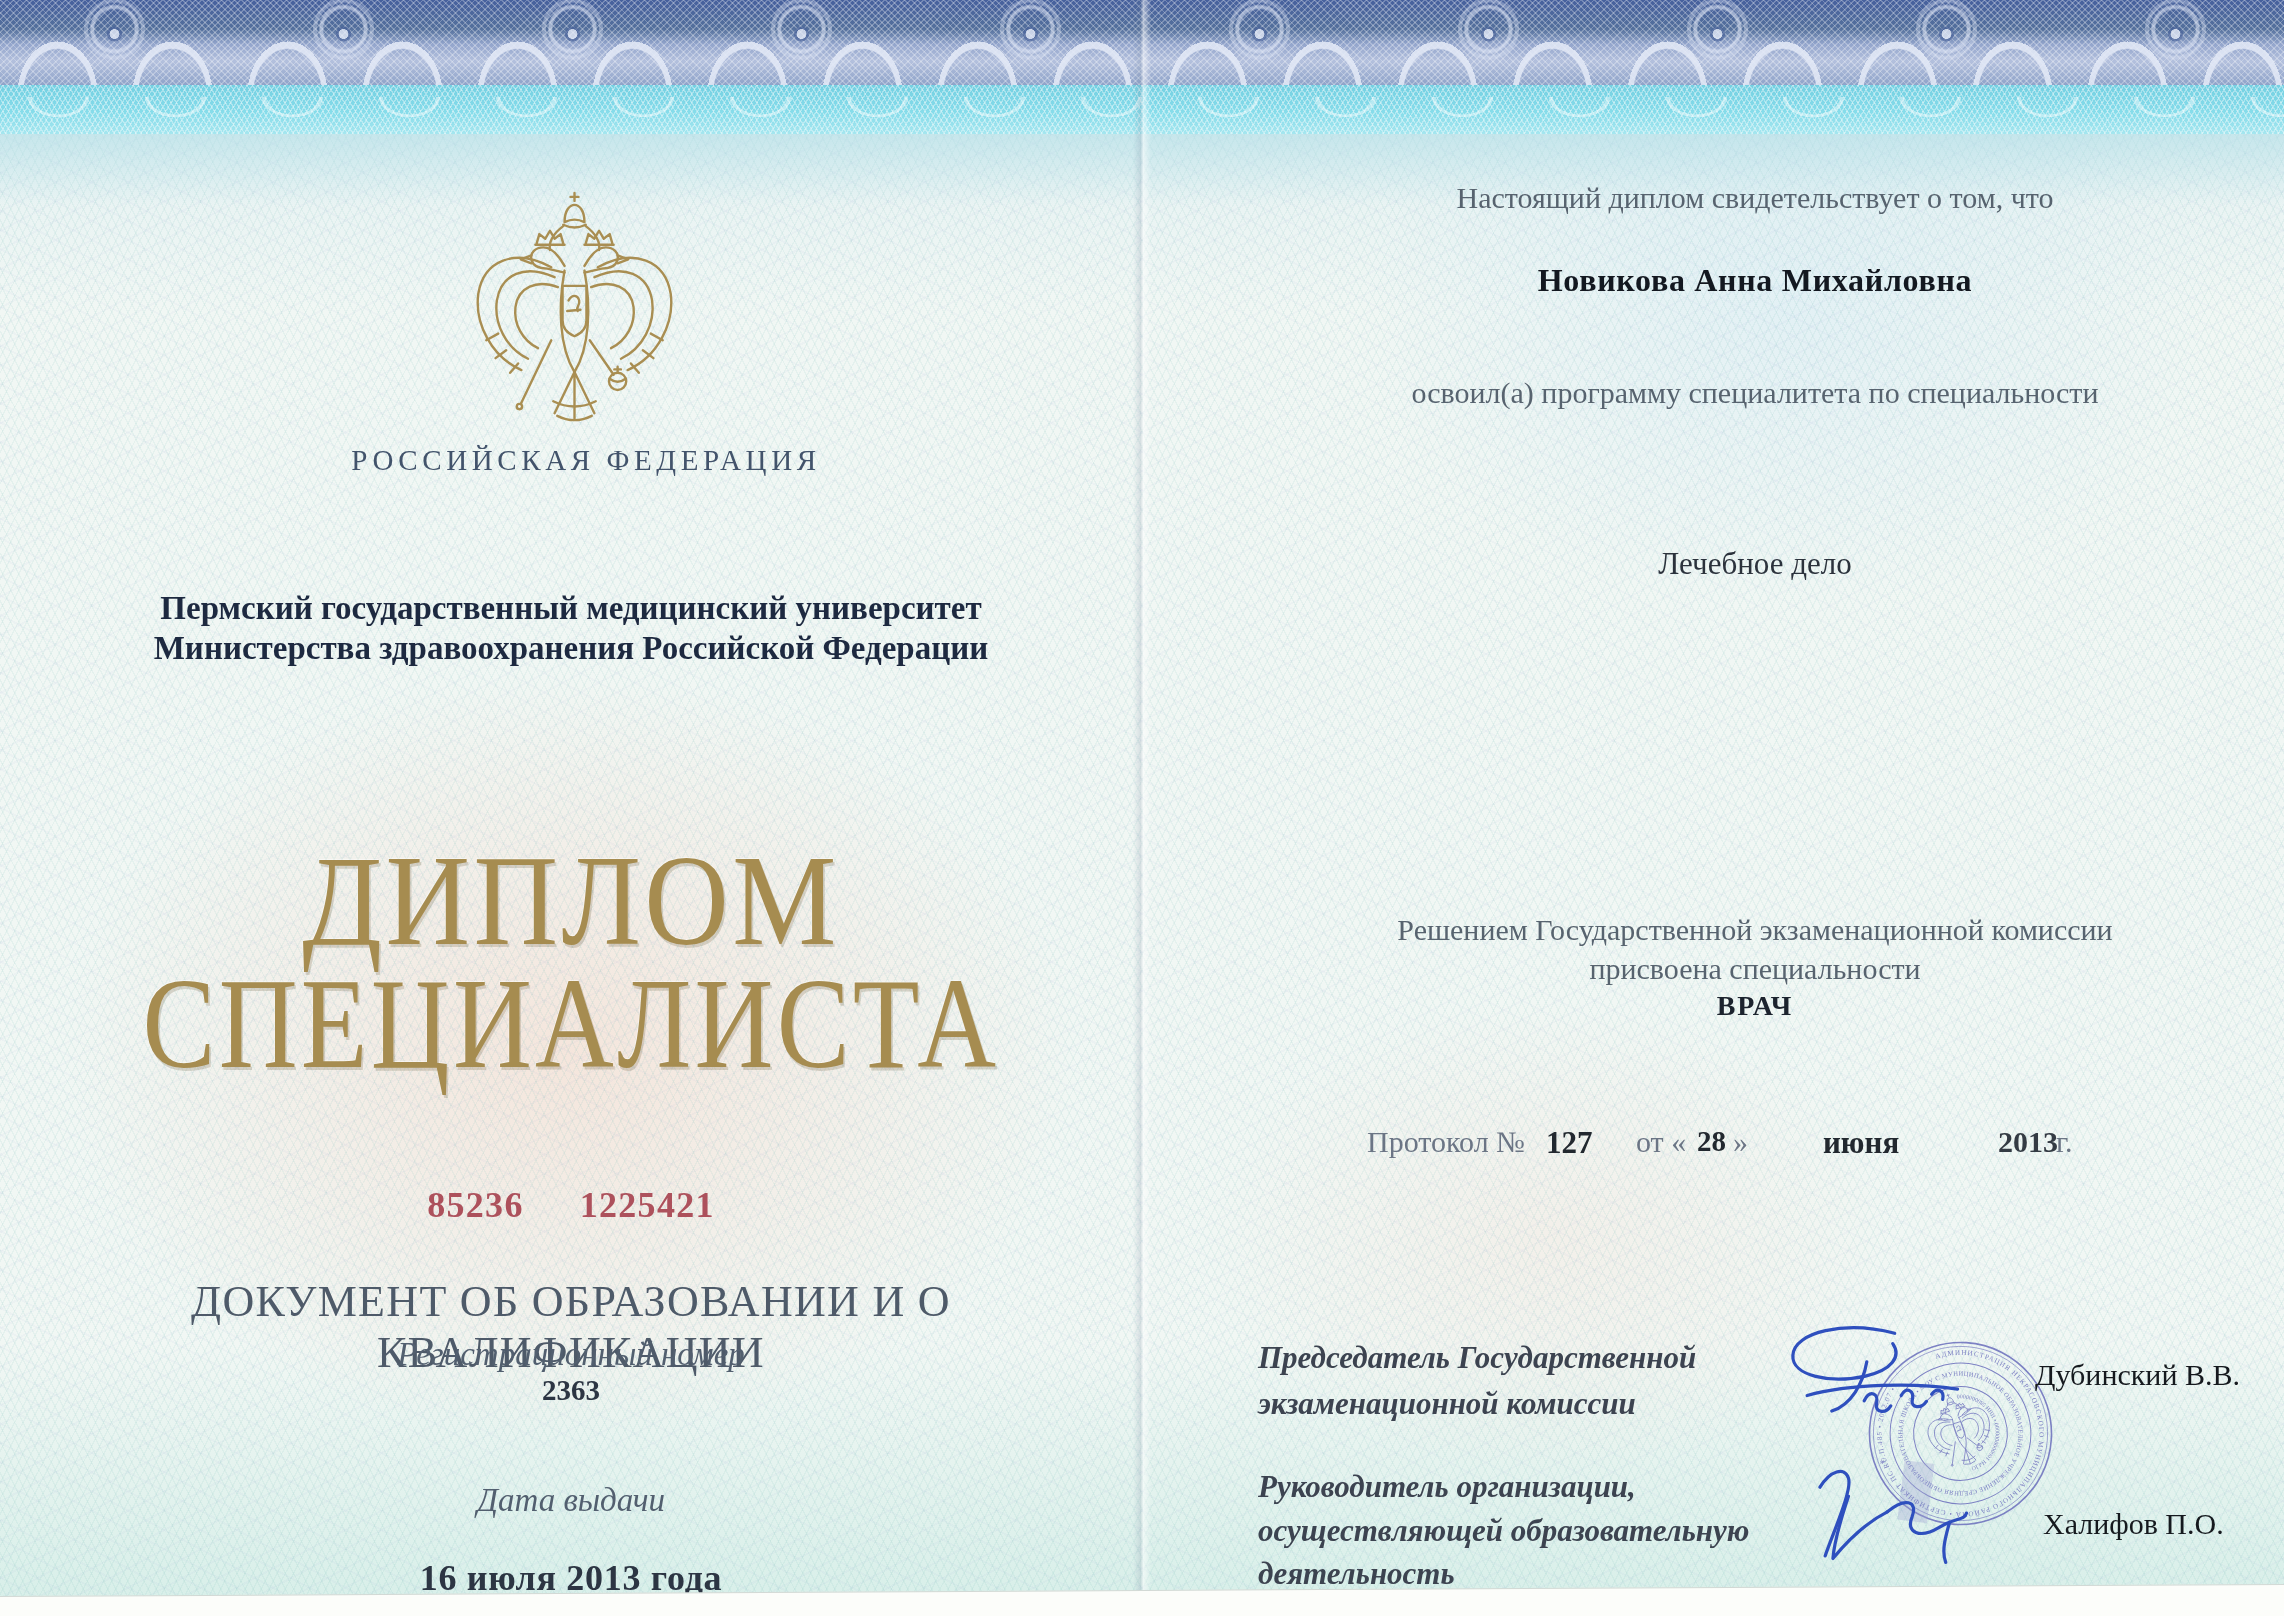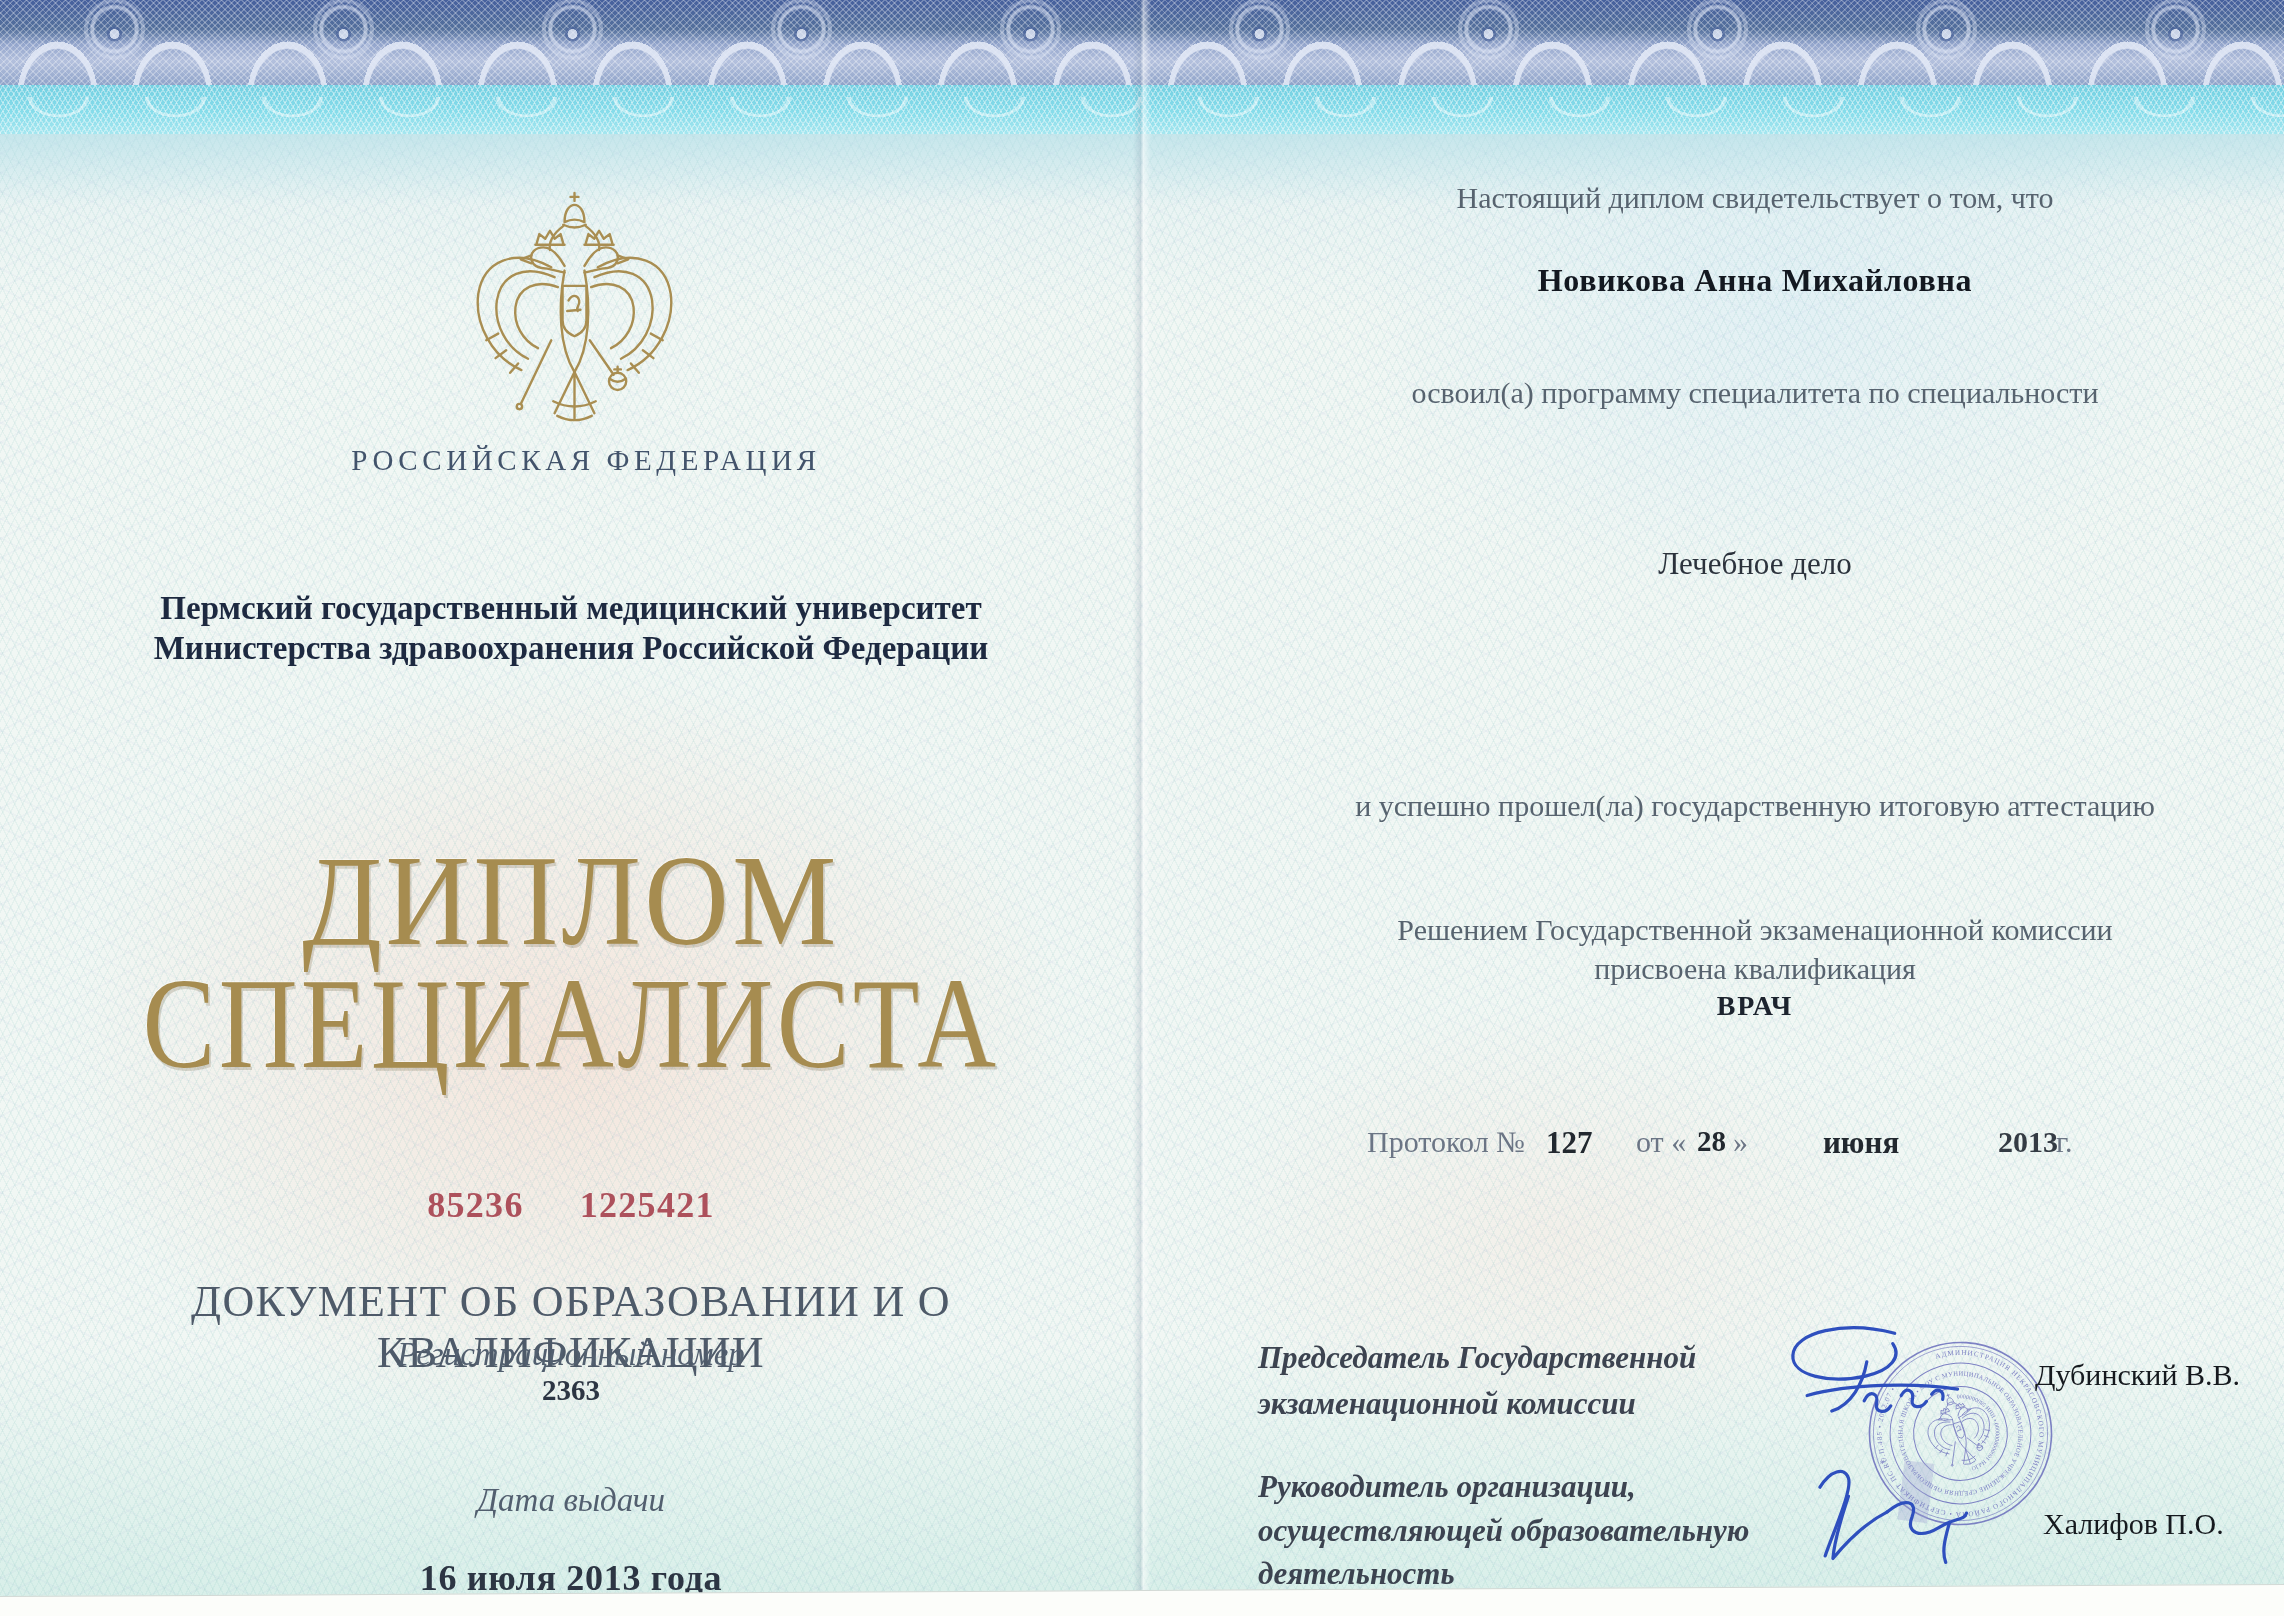--- a/index.html
+++ b/index.html
@@ -126,23 +126,22 @@
   <div class="abs lp docline">ДОКУМЕНТ ОБ ОБРАЗОВАНИИ И О КВАЛИФИКАЦИИ</div>
   <div class="abs lp itlabel reg-label">Регистрационный номер</div>
   <div class="abs lp reg-num">2363</div>
   <div class="abs lp itlabel date-label">Дата выдачи</div>
   <div class="abs lp date-val">16 июля 2013 года</div>
 
   <div class="abs rp gray intro">Настоящий диплом свидетельствует о том, что</div>
   <div class="abs rp holder">Новикова Анна Михайловна</div>
   <div class="abs rp gray program">освоил(а) программу специалитета по специальности</div>
   <div class="abs rp spec">Лечебное дело</div>
-  <div class="abs rp gray attest">и успешно прошел(ла) государственную итоговую аттестацию</div>
   <div class="abs rp gray dec1">Решением Государственной экзаменационной комиссии</div>
-  <div class="abs rp gray dec2">присвоена квалификация</div>
+  <div class="abs rp gray dec2">присвоена специальности</div>
   <div class="abs rp qual">ВРАЧ</div>
 
   <div class="ptok" style="left:1367px">Протокол №</div>
   <div class="ptok dark" style="left:1546px">127</div>
   <div class="ptok" style="left:1636px">от «</div>
   <div class="ptok dark" style="left:1697px;font-size:29px">28</div>
   <div class="ptok" style="left:1733px">»</div>
   <div class="ptok dark" style="left:1823px">июня</div>
   <div class="ptok mid" style="left:1998px">2013</div>
   <div class="ptok" style="left:2056px">г.</div>

